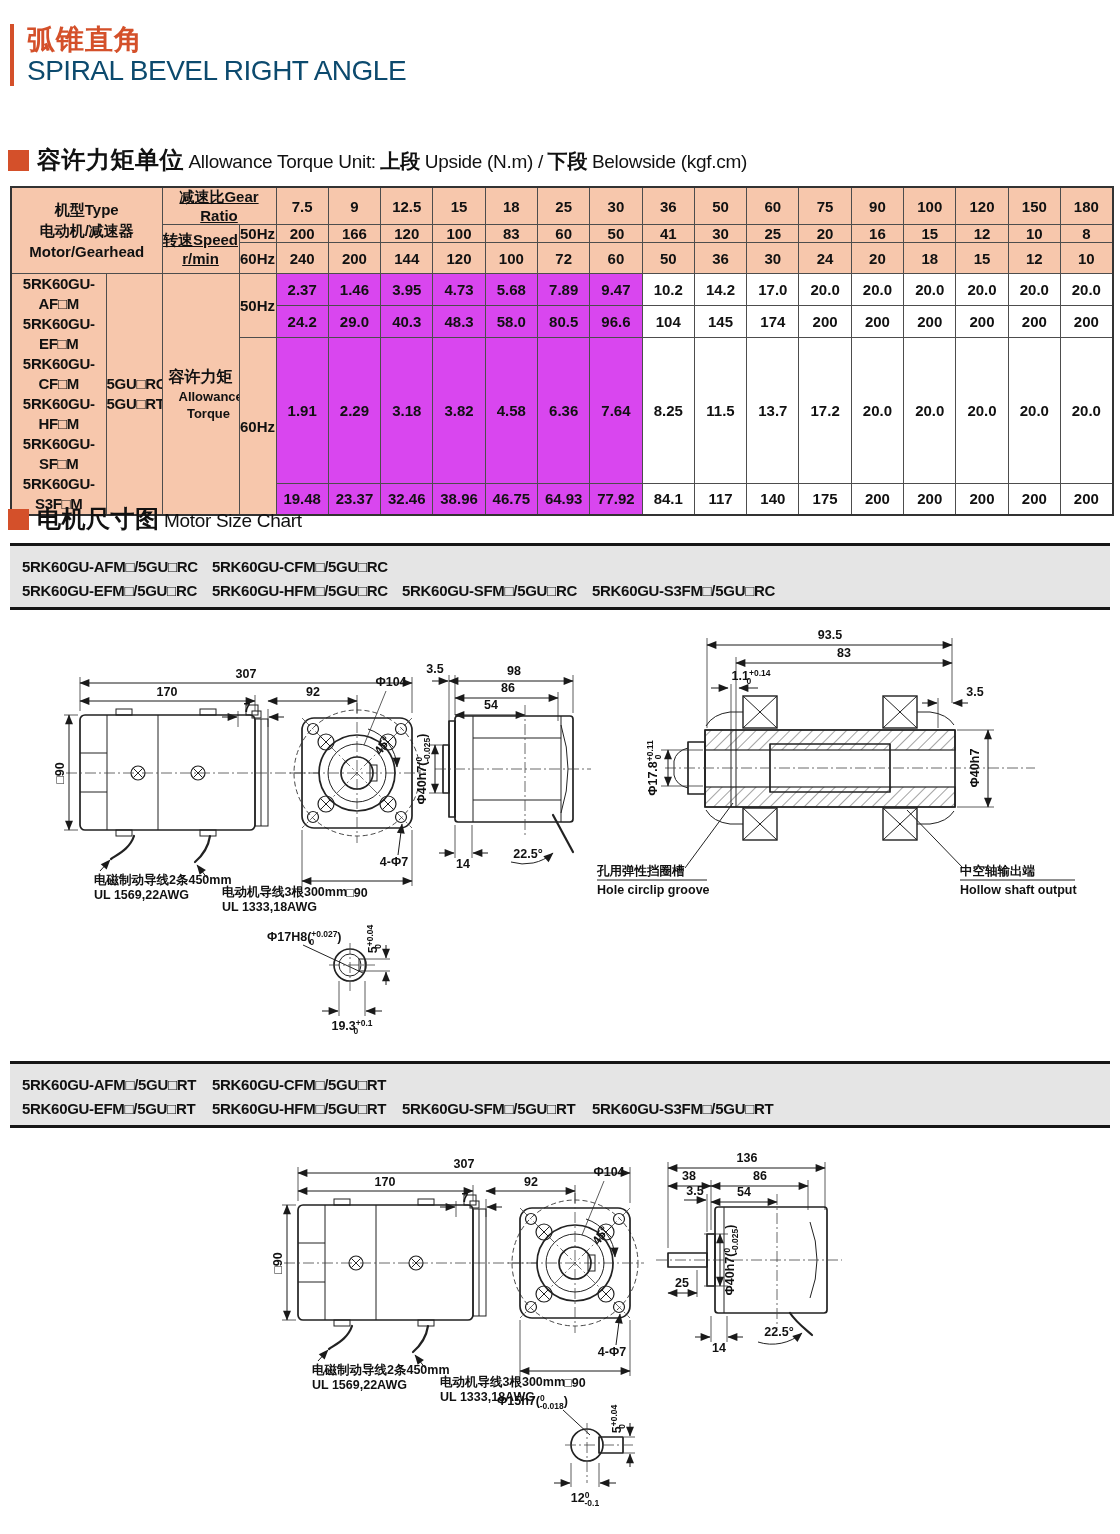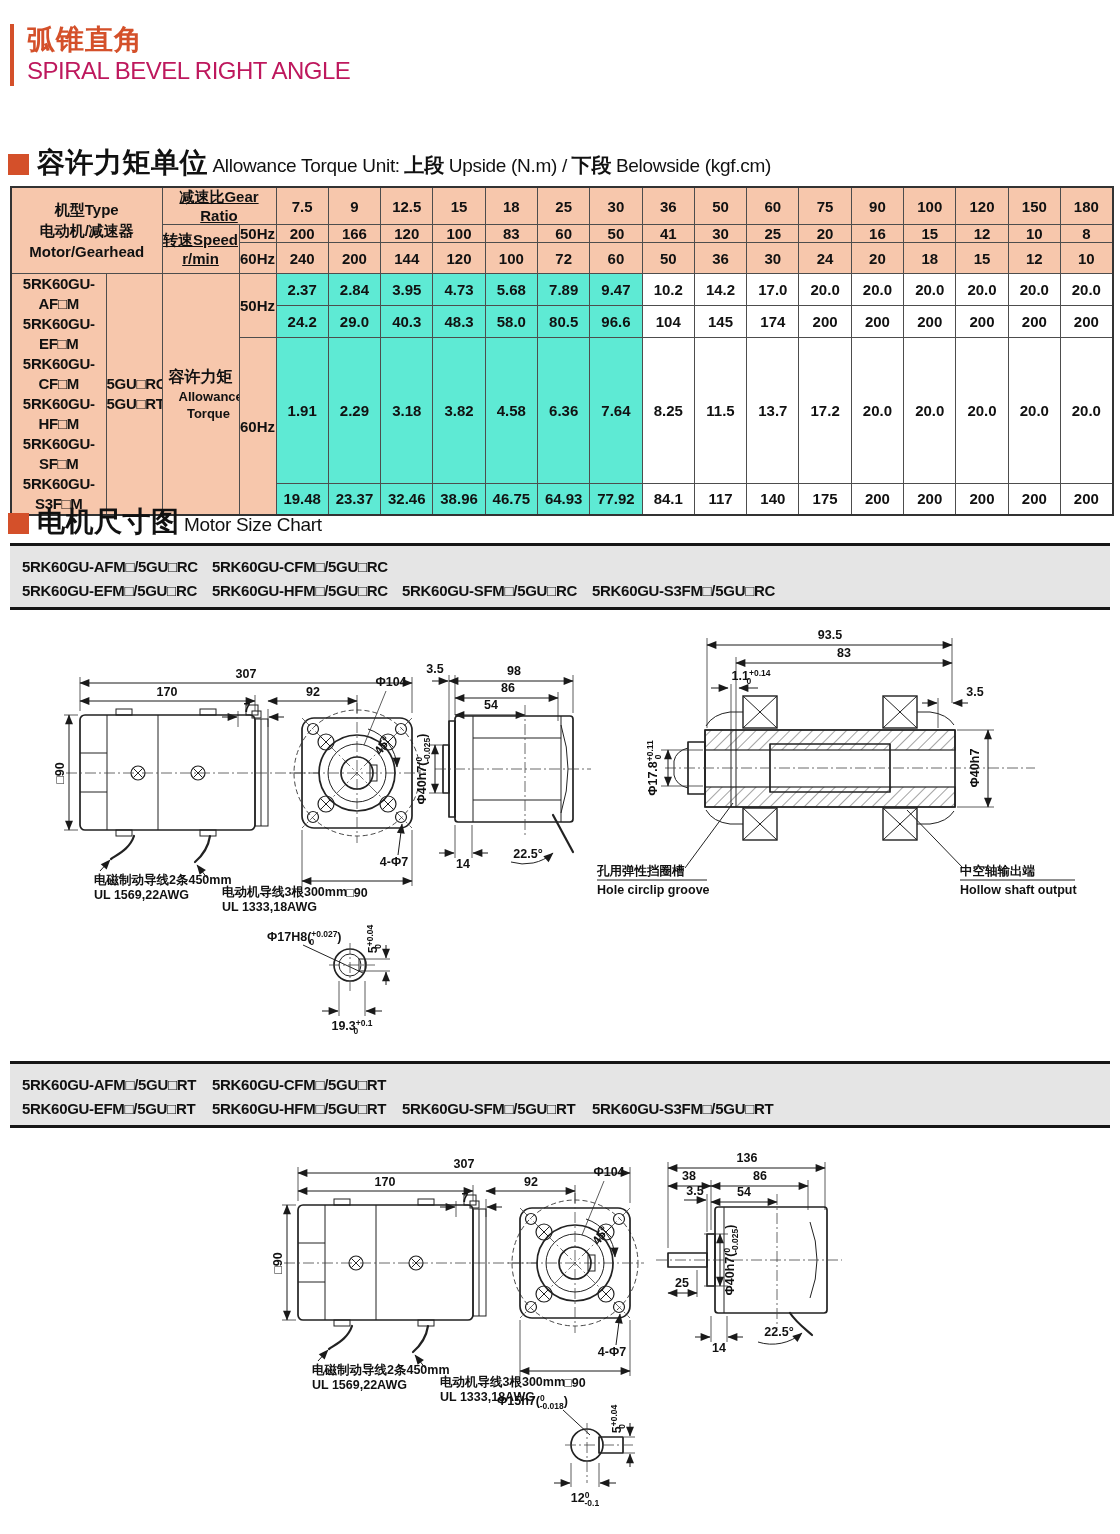--- a/index.html
+++ b/index.html
@@ -1,34 +1,34 @@
 <!DOCTYPE html>
 <html><head>
 <meta charset="utf-8">
 <style>
   html,body{margin:0;padding:0;background:#fff;}
   .page{position:relative;width:1120px;height:1534px;background:#fff;overflow:hidden;
         font-family:"Liberation Sans",sans-serif;color:#111;border-radius:18px;}
   
   .title-block{position:absolute;left:10px;top:24px;border-left:4px solid #d4502a;padding-left:13px;}
   .title-zh{font-size:28px;font-weight:bold;color:#d4502a;line-height:32px;letter-spacing:1px;}
-  .title-en{font-size:24px;color:#be185d;line-height:30px;letter-spacing:-0.5px;}
+  .title-en{font-size:28px;color:#0c4a6e;line-height:30px;letter-spacing:-0.5px;}
   
   .sec{position:absolute;left:8px;height:24px;white-space:nowrap;}
   .sec .sq{display:inline-block;width:21px;height:21px;background:#d4502a;vertical-align:-3px;margin-right:8px;}
-  .sec .zh{font-size:28px;font-weight:bold;letter-spacing:0.5px;}
+  .sec .zh{font-size:24px;font-weight:bold;letter-spacing:0.5px;}
   .sec .en{font-size:19px;letter-spacing:-0.3px;}
   .sec .bzh{font-size:20px;font-weight:bold;}
   
   table.tq{position:absolute;left:10px;top:186px;width:1102px;border-collapse:collapse;table-layout:fixed;
            border:2px solid #333;}
   table.tq td{border:1px solid #4d4d4d;text-align:center;vertical-align:middle;padding:0;
               font-size:15px;font-weight:bold;overflow:hidden;}
   td.h{background:#f7c7ac;}
-  td.g{background:#5eead4;}
+  td.g{background:#d946ef;}
   td.typehead{text-align:left;padding-left:5px;font-weight:normal;font-size:14.5px;line-height:21px;}
   td.ghl{font-weight:normal;font-size:14.5px;text-align:left;padding-left:6px;text-decoration:underline;}
   td.models{text-align:left;padding-left:4px;font-size:12px;line-height:20px;letter-spacing:-0.3px;}
   td.gear2{font-size:12.5px;line-height:20px;letter-spacing:-0.3px;}
   td.allow{text-align:left;padding-left:7px;font-weight:normal;}
   td.allow .azh{font-size:16px;font-weight:bold;line-height:22px;}
   td.allow .aen{font-size:13px;line-height:17px;margin-left:16px;}
   td.hzc{font-size:13px;font-weight:bold;}
   
   .mbar{position:absolute;left:10px;width:1088px;background:#e5e5e5;border-top:3px solid #161616;
@@ -200,21 +200,21 @@
         <div>5GU□RC</div>
         <div>5GU□RT</div>
       </td>
       <td class="h allow" rowspan="4">
         <div class="azh">容许力矩</div>
         <div class="aen">Allowance</div>
         <div class="aen">Torque</div>
       </td>
       <td class="h hzc" rowspan="2">50Hz</td>
       <td class="g">2.37</td>
-          <td class="g">2.84</td>
+          <td class="g">1.46</td>
           <td class="g">3.95</td>
           <td class="g">4.73</td>
           <td class="g">5.68</td>
           <td class="g">7.89</td>
           <td class="g">9.47</td>
           <td>10.2</td>
           <td>14.2</td>
           <td>17.0</td>
           <td>20.0</td>
           <td>20.0</td>

